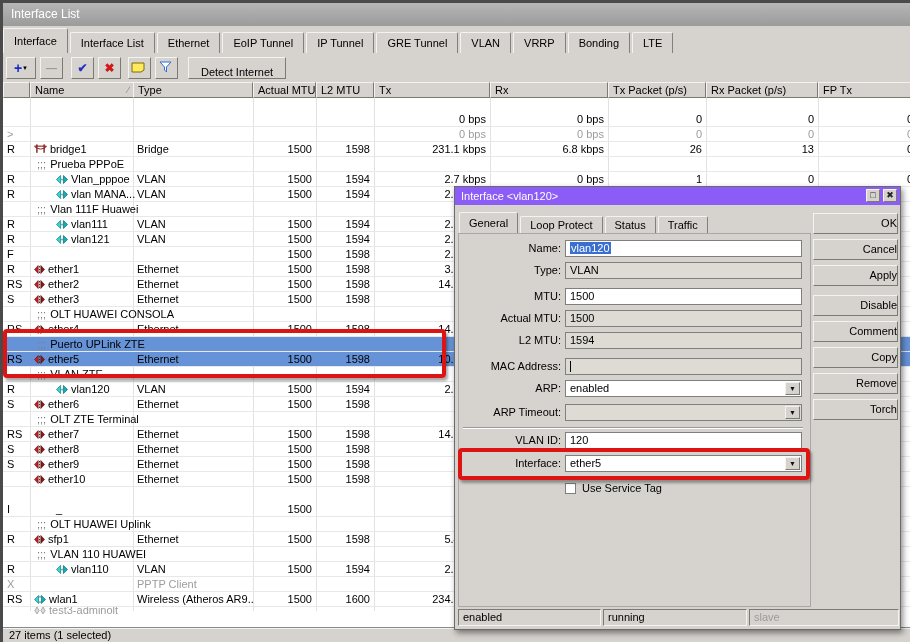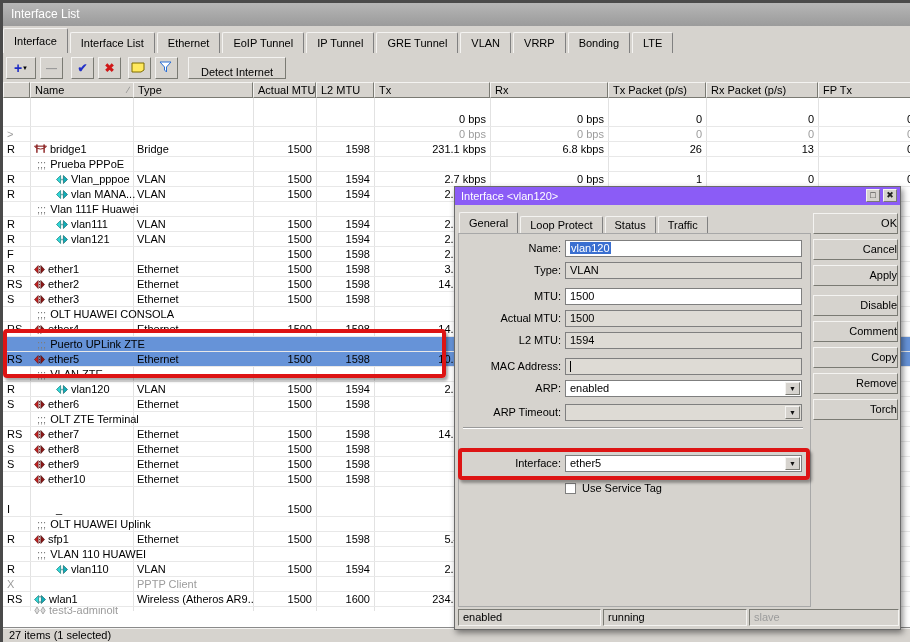--- a/index.html
+++ b/index.html
@@ -620,20 +620,24 @@
         <div class="dbtn"><span>▼</span><span class="bar"></span></div>
       </div>
     </div>
     <div class="frow" style="left:0;top:217px;width:353px;">
       <div class="flabel">ARP Timeout:</div>
       <div class="ibox ro"><span></span>
         <div class="dbtn"><span>▼</span></div>
       </div>
     </div>
     <div class="hsep" style="top:240px;"></div>
+    <div class="frow" style="left:0;top:245px;width:353px;">
+      <div class="flabel">VLAN ID:</div>
+      <div class="ibox"><span>120</span></div>
+    </div>
     <div class="frow" style="left:0;top:268px;width:353px;">
       <div class="flabel">Interface:</div>
       <div class="ibox"><span>ether5</span>
         <div class="dbtn"><span>▼</span><span class="bar"></span></div>
       </div>
     </div>
     <div class="cb" style="top:296px;"></div>
     <div class="cb-label" style="top:295px;">Use Service Tag</div>
 
     <div class="side-btn" style="top:26px;"><span>OK</span></div>

